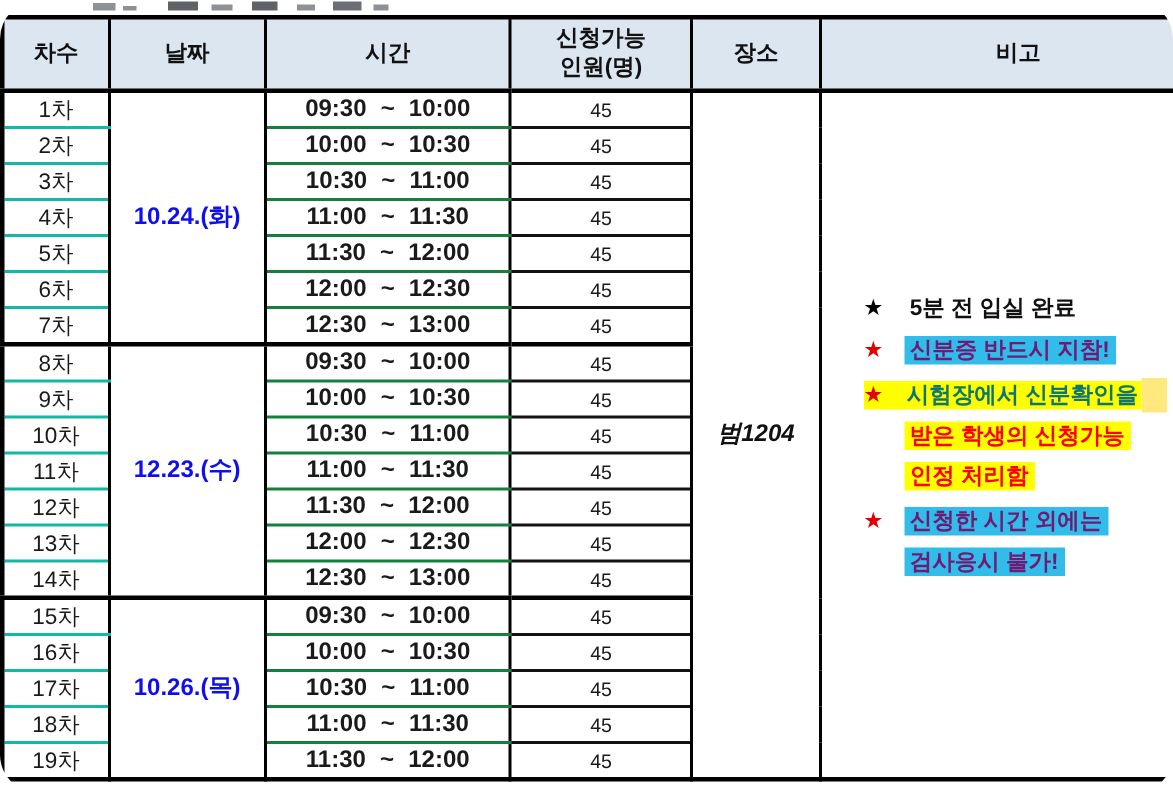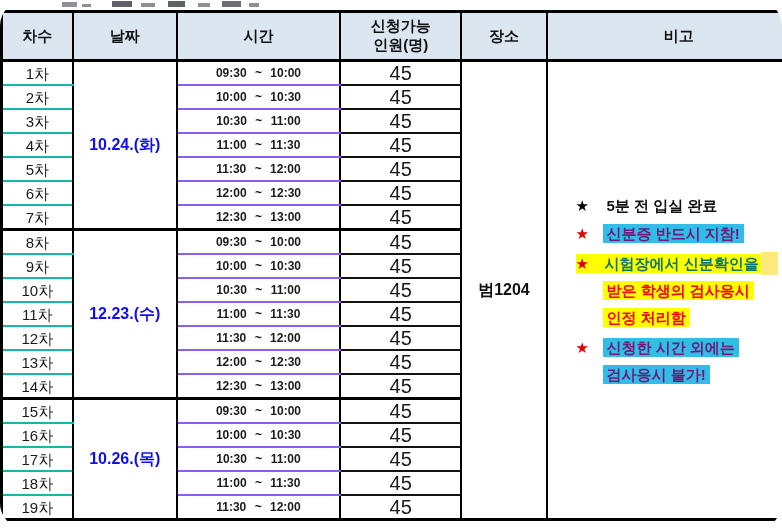--- a/index.html
+++ b/index.html
@@ -20,24 +20,24 @@
     height:46px;font-size:15px;font-weight:700;color:#111;text-align:center;
     padding:0;line-height:1.25;
   }
   .sched th.last, .sched td.last{border-right:0;padding-left:28px;}
   .sched td{
     border-left:2px solid #000;border-right:2px solid #000;
     height:22px;padding:0;text-align:center;vertical-align:middle;
     color:#1a1a1a;line-height:1;
   }
   td.c-no{font-size:15px;border-bottom:2px solid #14b8a6;}
-  td.c-time{font-size:12px;font-weight:700;word-spacing:5px;border-bottom:2px solid #8b5cf6;}
-  td.c-cap{font-size:20px;border-bottom:2px solid #121212;}
+  td.c-time{font-size:16px;font-weight:700;word-spacing:5px;border-bottom:2px solid #15803d;}
+  td.c-cap{font-size:13px;border-bottom:2px solid #121212;}
   td.c-date{font-size:16px;font-weight:700;color:#0f0fee;margin-left:36px;}
-  td.c-place{font-size:16px;font-weight:700;color:#111;}
+  td.c-place{font-size:16px;font-weight:700;color:#111;font-style:italic;}
   tr.group-start td.c-no, tr.group-start td.c-time,
   tr.group-start td.c-cap, tr.group-start td.c-date{border-top:3px solid #000;}
 
   td.c-note{text-align:left;vertical-align:middle;padding:0 4px 0 8px;}
   .note-line{display:flex;align-items:center;min-height:27px;font-size:15px;font-weight:700;color:#111;}
   .note-line.first{font-weight:400;margin-bottom:1px;}
   .note-line .star{flex:0 0 27px;font-size:15px;color:#e00000;}
   .note-line .star.black{color:#000;}
   .txt{padding:2px 4px;font-weight:bold;}
   .hl-cyan{background:#31bce9;color:#701a75;}
@@ -104,21 +104,21 @@
           </div>
           <div class="note-line gap-top">
             <span class="ywrap">
               <span class="star">★</span>
               <span class="txt">시험장에서 신분확인을</span>
             </span>
             <span class="tail"></span>
           </div>
           <div class="note-line">
             <span class="star"></span>
-            <span class="txt hl-yellow">받은 학생의 검사응시</span>
+            <span class="txt hl-yellow">받은 학생의 신청가능</span>
           </div>
           <div class="note-line">
             <span class="star"></span>
             <span class="txt hl-yellow">인정 처리함</span>
           </div>
           <div class="note-line gap-top">
             <span class="star">★</span>
             <span class="txt hl-cyan">신청한 시간 외에는</span>
           </div>
           <div class="note-line">

